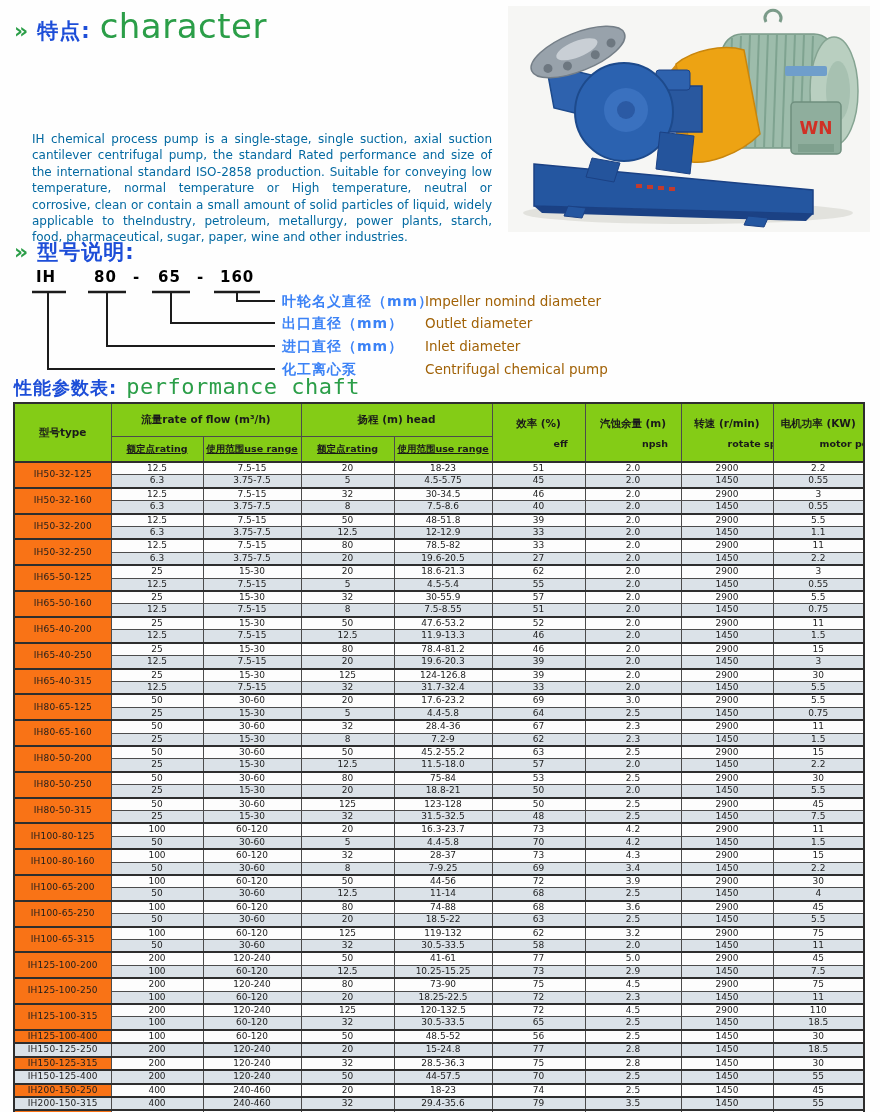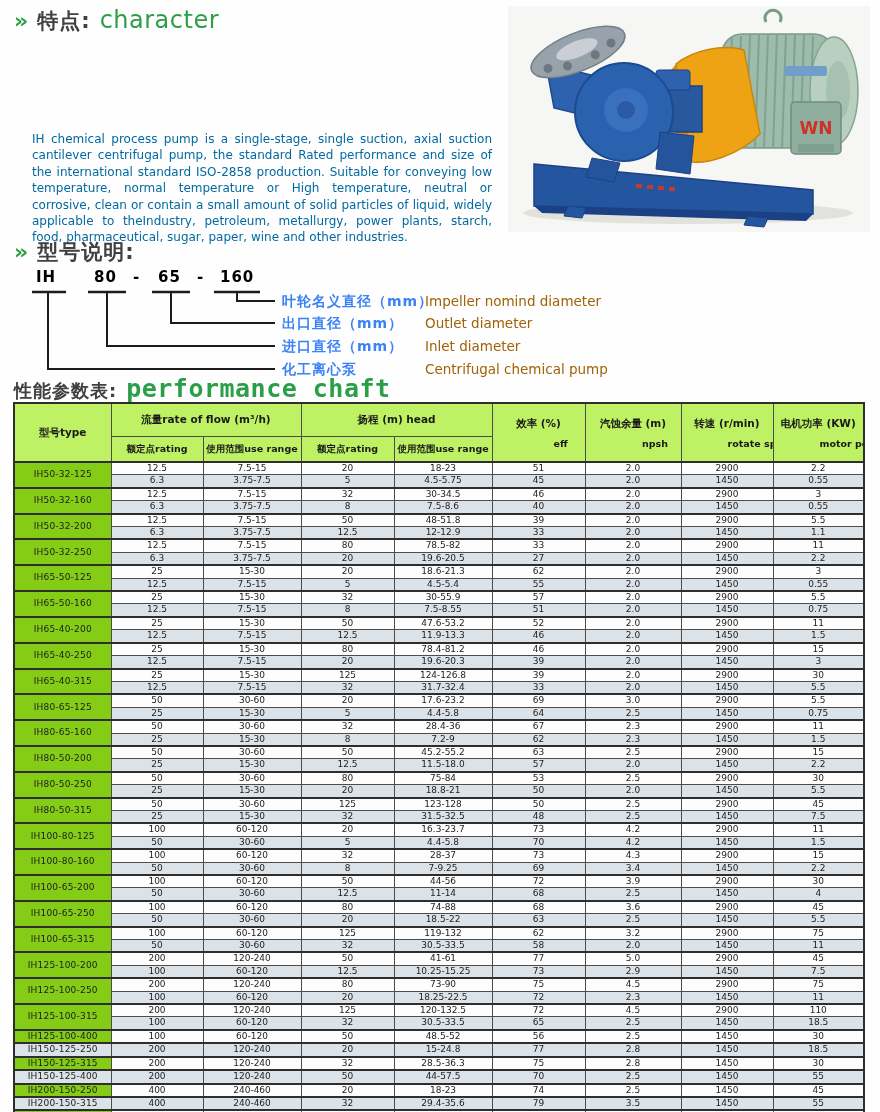--- a/index.html
+++ b/index.html
@@ -2,23 +2,23 @@
 <html><head>
 <meta charset="utf-8">
 <style>
   html,body{margin:0;padding:0;background:#fff;}
   .page{position:relative;width:880px;height:1112px;background:#fefefe;overflow:hidden;
         font-family:"DejaVu Sans","Liberation Sans",sans-serif;color:#222;}
 
   
   .sec-head{position:absolute;display:flex;align-items:baseline;gap:9px;white-space:nowrap;}
   .sec-marker{color:#2b9e48;font-weight:bold;font-size:22px;}
-  .sec-zh{color:#404040;font-weight:bold;font-size:21px;letter-spacing:1px;}
-  .sec-en{color:#2b9e48;font-size:24px;font-weight:500;letter-spacing:0.5px;}
-  .sec-en.mono{font-family:"DejaVu Sans Mono","Liberation Mono",monospace;font-weight:bold;font-size:25px;}
+  .sec-zh{color:#1d4ed8;font-weight:bold;font-size:21px;letter-spacing:1px;}
+  .sec-en{color:#2b9e48;font-size:34px;font-weight:500;letter-spacing:0.5px;}
+  .sec-en.mono{font-family:"DejaVu Sans Mono","Liberation Mono",monospace;font-weight:normal;font-size:22px;}
 
   .zh-para{position:absolute;left:14px;top:42px;width:458px;font-size:15px;font-weight:bold;
            line-height:22.5px;color:#39463b;text-align:justify;}
   .en-para{position:absolute;left:32px;top:131px;width:460px;font-size:12px;line-height:16.4px;
            color:#0369a1;text-align:justify;}
 
   .photo{position:absolute;left:508px;top:6px;width:362px;height:226px;}
 
   
   .diagram{position:absolute;left:30px;top:268px;width:820px;height:118px;}
@@ -27,29 +27,29 @@
   .dia-label{position:absolute;height:16px;line-height:16px;white-space:nowrap;}
   .dl-zh{position:absolute;left:252px;font-size:14px;font-weight:bold;color:#3b82f6;letter-spacing:1px;}
   .dl-en{position:absolute;left:395px;font-size:13.5px;color:#a16207;}
 
   
   .perf-table{position:absolute;left:13px;top:402px;width:850px;border-collapse:collapse;
               table-layout:fixed;font-size:9px;}
   .perf-table th,.perf-table td{border:1px solid #4c4c4c;text-align:center;padding:0 2px;
               overflow:hidden;white-space:nowrap;}
   .perf-table{border:2px solid #2e2e2e;}
-  .perf-table thead th{background:#bef264;font-weight:bold;color:#1a1a1a;}
+  .perf-table thead th{background:#84cc16;font-weight:bold;color:#1a1a1a;}
   .perf-table thead tr.h1 th{height:32px;font-size:10.5px;}
-  .perf-table thead tr.h2 th{height:24px;font-size:9.5px;}
+  .perf-table thead tr.h2 th{height:24px;font-size:9.5px;text-decoration:underline;}
   .perf-table thead th.twolines{font-size:10.5px;}
   .perf-table thead th.twolines .l2{display:block;font-size:9.5px;margin-top:7px;font-weight:bold;padding-left:44px;}
   .perf-table thead tr.h2 th{border-bottom:2px solid #2e2e2e;}
   .perf-table tbody td{height:11.4px;line-height:11.4px;background:#fdfdfd;color:#1d1d1d;}
   .perf-table tbody tr.shade td{background:#dbe2e8;}
-  .perf-table tbody td.type-cell{background:#84cc16;font-size:9px;letter-spacing:0.2px;}
+  .perf-table tbody td.type-cell{background:#f97316;font-size:9px;letter-spacing:0.2px;}
   .perf-table tbody tr.group-start td{border-top:2px solid #2e2e2e;}
 </style>
 </head>
 <body>
 
 <div class="page">
 
   <div class="sec-head" style="left:14px;top:6px;">
     <span class="sec-marker">»</span>
     <span class="sec-zh">特点:</span>

